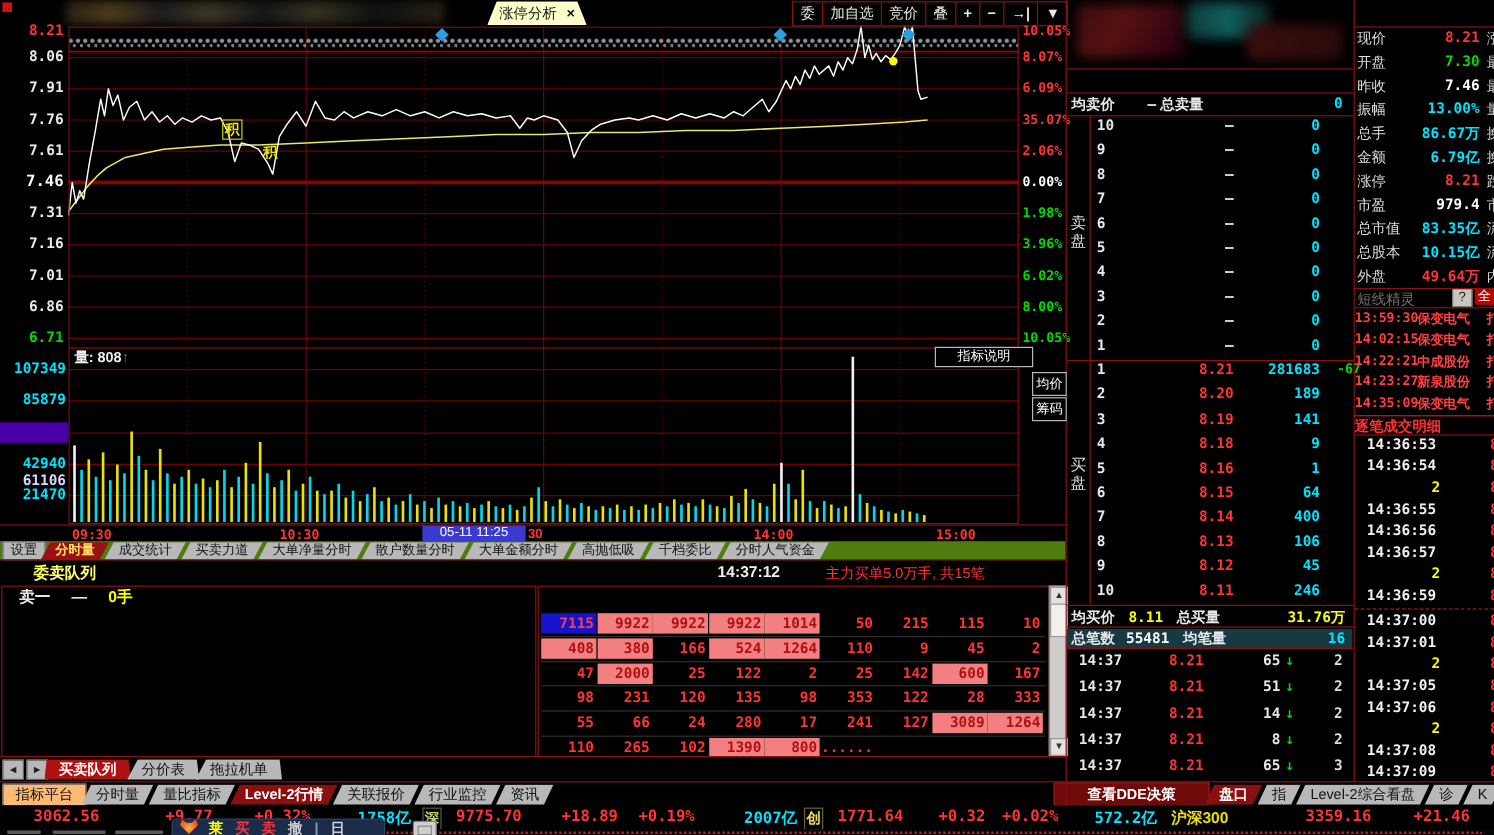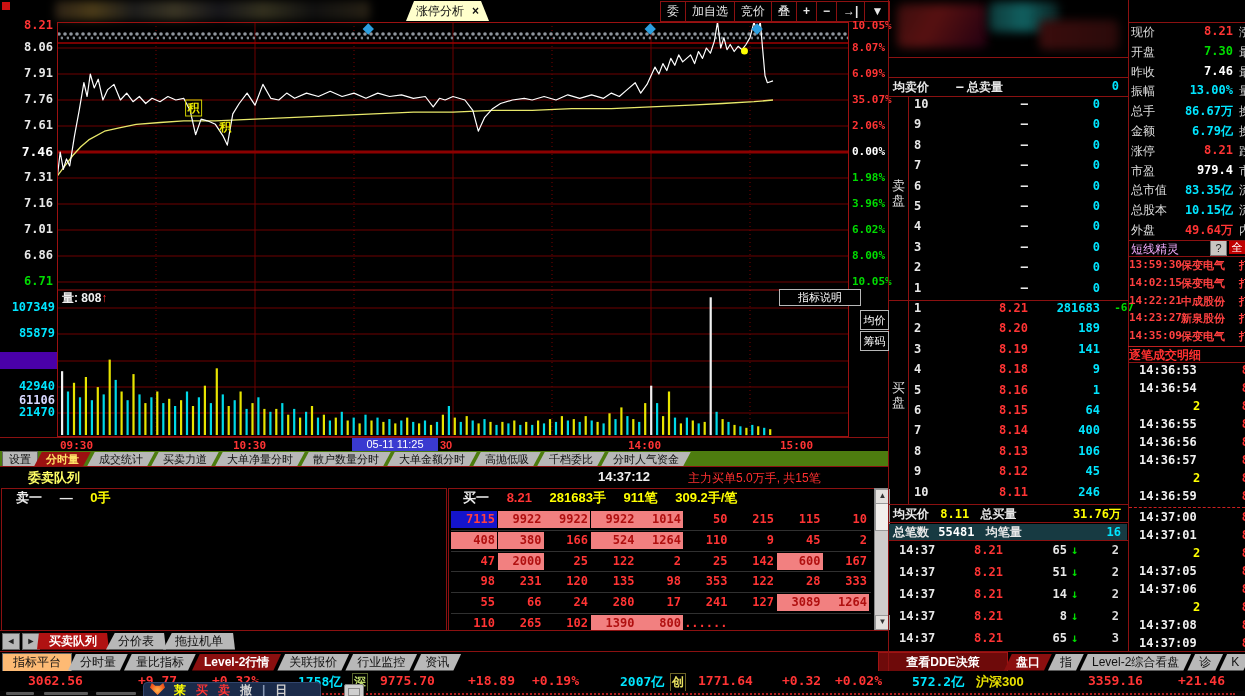--- a/index.html
+++ b/index.html
@@ -89,21 +89,21 @@
   .dealrow .p{position:absolute;left:62px;width:52px;text-align:right;color:#ff3434;}
   .dealrow .v{position:absolute;left:118px;width:60px;text-align:right;color:#e8e8e8;}
   .dealrow .a{position:absolute;left:182px;color:#00dc00;}
   .dealrow .n{position:absolute;left:200px;width:30px;text-align:right;color:#dcdcdc;}
   
   .inforow{position:absolute;left:1129px;width:116px;height:19.8px;font-size:12px;font-weight:bold;overflow:hidden;}
   .inforow .lb{position:absolute;left:2px;color:#dcdcdc;font-weight:normal;}
   .inforow .vl{position:absolute;right:12px;font-family:"DejaVu Sans Mono",monospace;}
   .inforow .cp{position:absolute;right:-6px;color:#cfcfcf;font-weight:normal;}
   #alerts-header{left:1129px;top:240px;width:116px;height:16px;}
-  #alerts-title{position:absolute;left:2px;top:1px;color:#f0abfc;font-size:12px;}
+  #alerts-title{position:absolute;left:2px;top:1px;color:#737373;font-size:12px;}
   #alerts-help{position:absolute;right:18px;top:0px;width:15px;height:14px;background:#c9c6c2;color:#222;
     font-size:11px;text-align:center;line-height:14px;border:1px solid #777;}
   #alerts-all{position:absolute;right:0px;top:0px;width:16px;height:14px;background:#c00000;color:#fff;
     font-size:11px;text-align:center;line-height:14px;}
   .alertrow{position:absolute;left:1129px;width:116px;height:17.8px;font-size:11px;font-weight:bold;color:#ff4040;overflow:hidden;white-space:nowrap;}
   .alertrow .at{position:absolute;left:0px;}
   .alertrow .an{position:absolute;left:52px;}
   .alertrow .ac{position:absolute;right:-5px;}
   #ticks-title{left:1129px;top:347px;width:116px;color:#ff3030;font-size:12px;font-weight:bold;}
   #ticks-list{left:1129px;top:363px;width:116px;height:288px;overflow:hidden;}
@@ -398,27 +398,20 @@
 
   <div id="sell-panel" class="qpanel">
     <div class="qhead">
       <span class="w">卖一</span>
       <span class="w">—</span>
       <span class="y">0手</span>
     </div>
   </div>
 
   <div id="buy-panel" class="qpanel">
-    <div class="qhead">
-      <span class="w">买一</span>
-      <span class="r">8.21</span>
-      <span class="y">281683手</span>
-      <span class="y">911笔</span>
-      <span class="y">309.2手/笔</span>
-    </div>
     <div id="buy-grid">
         <div class="grow">
           <div class="gcell sel" style="left: 0px;">7115</div>
           <div class="gcell hl" style="left: 46.5px;">9922</div>
           <div class="gcell hl" style="left: 93px;">9922</div>
           <div class="gcell hl" style="left: 139.5px;">9922</div>
           <div class="gcell hl" style="left: 186px;">1014</div>
           <div class="gcell" style="left: 232.5px;">50</div>
           <div class="gcell" style="left: 279px;">215</div>
           <div class="gcell" style="left: 325.5px;">115</div>

